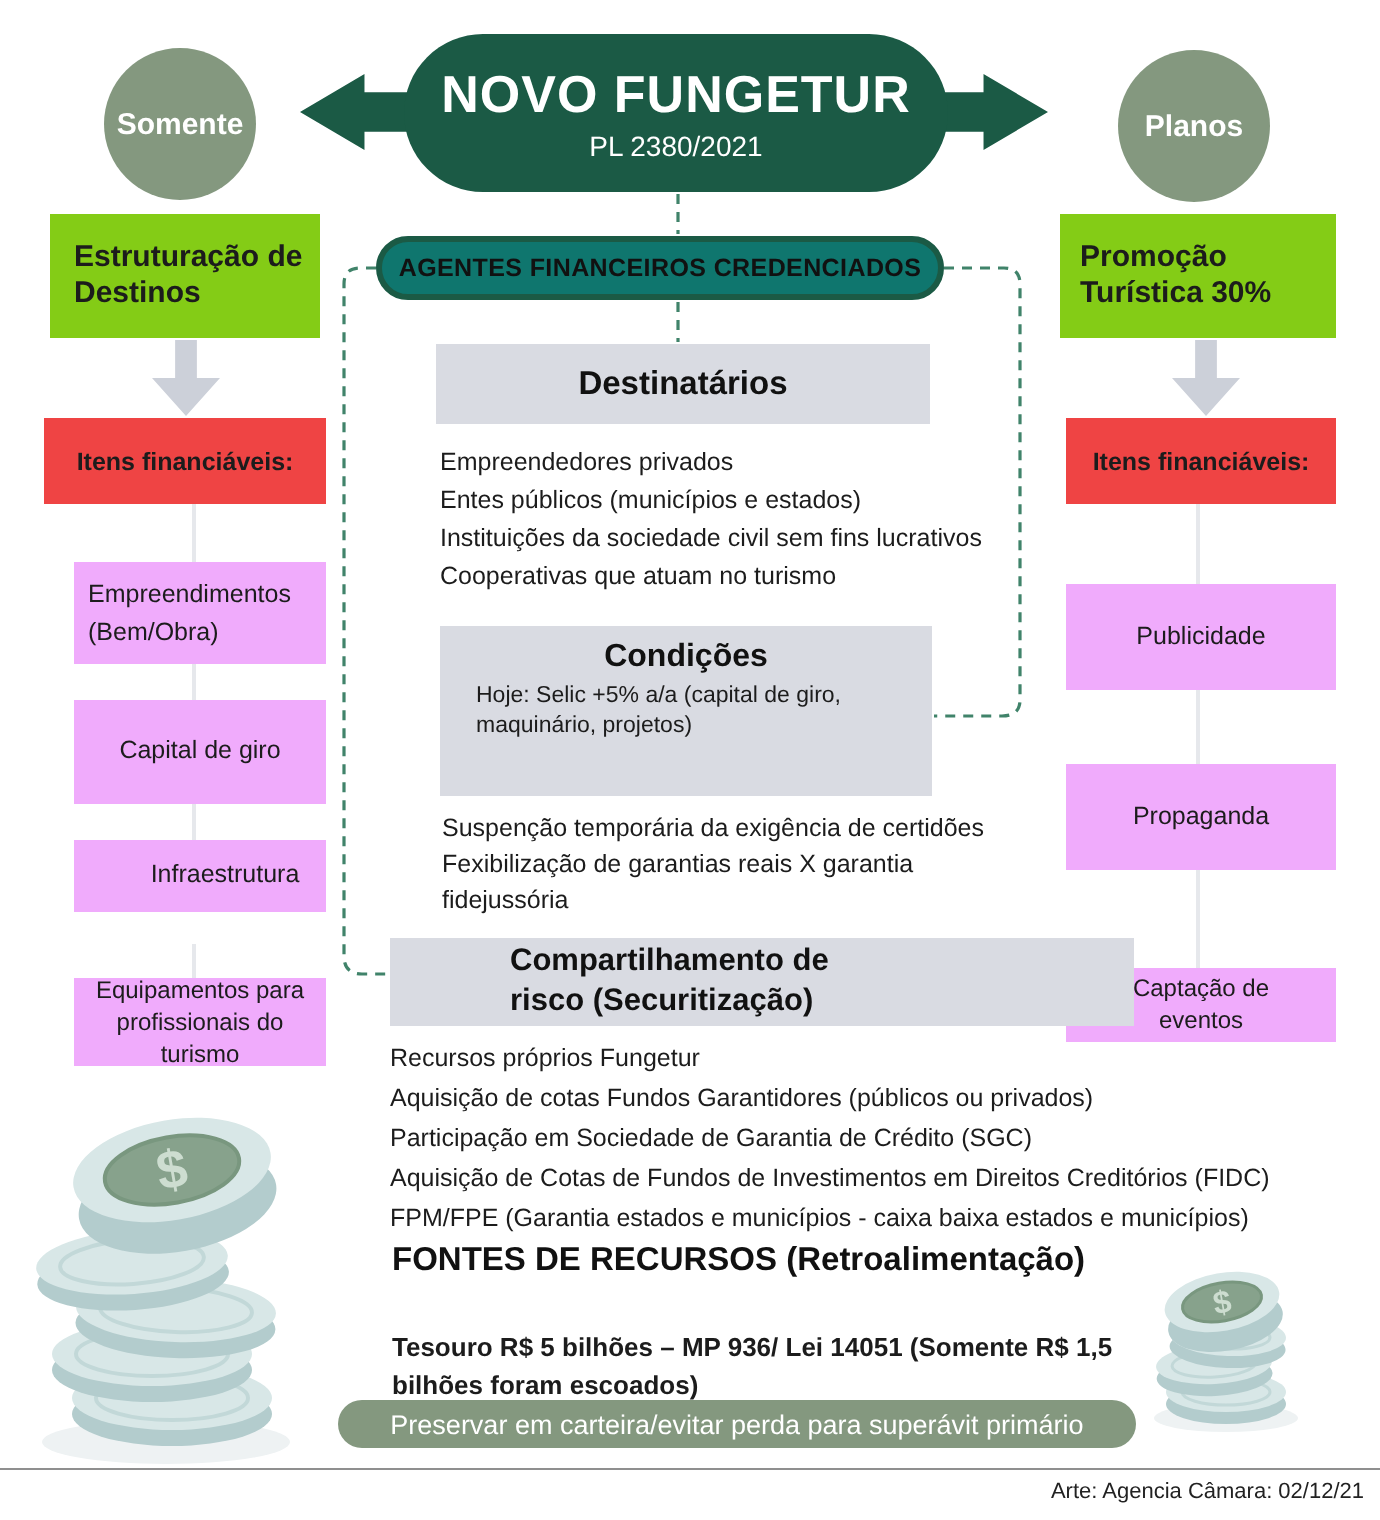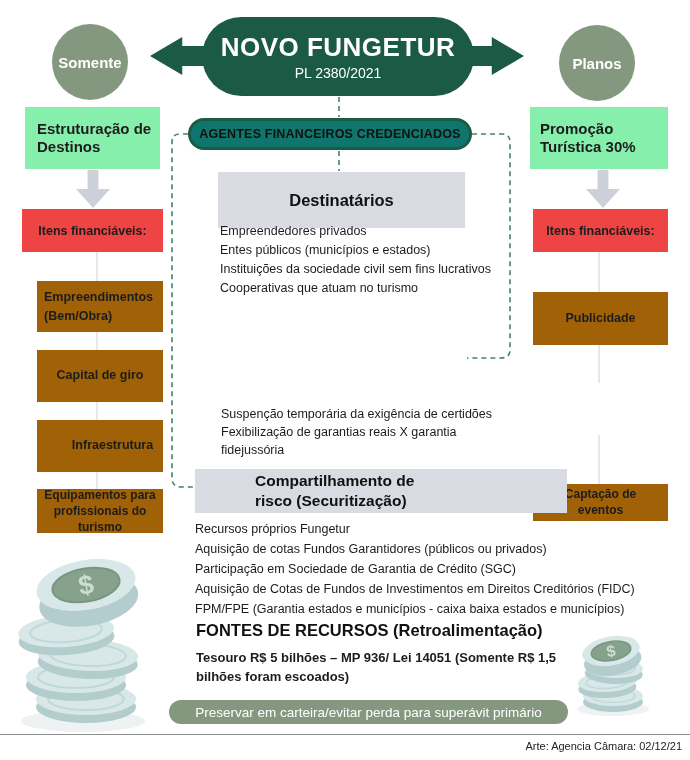--- a/index.html
+++ b/index.html
@@ -13,50 +13,50 @@
              display:flex; flex-direction:column; align-items:center; justify-content:center; z-index:3; }
   .stadium .t1 { color:#fff; font-weight:bold; font-size:26px; letter-spacing:0.5px; }
   .stadium .t2 { color:#fff; font-size:14px; margin-top:2px; }
   .banner-arrow { background:#1b5a45; top:37px; width:62px; height:38px; z-index:2; }
   .banner-arrow.left  { left:150px; clip-path:polygon(100% 24%, 52% 24%, 52% 0%, 0% 50%, 52% 100%, 52% 76%, 100% 76%); }
   .banner-arrow.right { left:462px; clip-path:polygon(0% 24%, 48% 24%, 48% 0%, 100% 50%, 48% 100%, 48% 76%, 0% 76%); }
 
   .circle { width:76px; height:76px; border-radius:50%; background:#84987f; color:#fff; font-weight:bold;
             font-size:15px; display:flex; align-items:center; justify-content:center; z-index:1; }
 
-  .hdr-box { background:#86efac; font-weight:bold; font-size:15px; line-height:1.18; display:flex; align-items:center; }
+  .hdr-box { background:#84cc16; font-weight:bold; font-size:15px; line-height:1.18; display:flex; align-items:center; }
   .sage-box { background:#ef4444; font-weight:bold; font-size:12.5px; display:flex; align-items:center; justify-content:center; }
-  .item-box { background:#a16207; font-size:12.5px; display:flex; align-items:center; justify-content:center;
-              text-align:center; line-height:1.4;font-weight:bold; }
+  .item-box { background:#f0abfc; font-size:12.5px; display:flex; align-items:center; justify-content:center;
+              text-align:center; line-height:1.4; }
 
   .down-arrow { background:#ccd0d9; width:34px; height:38px;
                 clip-path:polygon(34% 0, 66% 0, 66% 50%, 100% 50%, 50% 100%, 0 50%, 34% 50%); }
 
   .agents-pill { left:188px; top:118px; width:284px; height:32px; background:#0f766e; border:3px solid #1b5a45;
                  border-radius:18px; display:flex; align-items:center; justify-content:center;
                  font-weight:bold; font-size:12.5px; color:#111; letter-spacing:0.2px; z-index:3; }
 
   .section-title { background:#d9dbe2; font-weight:bold; color:#111; }
-  .dest-title { left:218px; top:172px; width:247px; height:56px; font-size:16.5px;
+  .dest-title { left:218px; top:172px; width:247px; height:40px; font-size:16.5px;
                 display:flex; align-items:center; justify-content:center; }
   .list { font-size:12.5px; color:#1c1c1c; white-space:nowrap; }
   .list div { line-height:19px; }
   .list.wide div { line-height:20px; }
 
   .cond-box { left:220px; top:313px; width:246px; height:85px; background:#d9dbe2; }
   .cond-box .ct { text-align:center; font-weight:bold; font-size:16px; margin-top:7px; color:#111; }
   .cond-box .cb { font-size:11.5px; line-height:15px; margin:3px 16px 0 18px; }
 
   .notes { left:221px; top:405px; width:282px; font-size:12.5px; line-height:18px; white-space:normal; }
 
   .comp-title { left:195px; top:469px; width:372px; height:44px; font-size:15.5px; line-height:20px;
                 display:flex; flex-direction:column; justify-content:center; padding-left:60px; }
 
   .fontes-title { left:196px; top:621px; font-weight:bold; font-size:16.5px; color:#111; }
-  .fontes-body  { left:196px; top:648px; width:374px; font-weight:bold; font-size:13px; line-height:19px; }
+  .fontes-body  { left:196px; top:664px; width:374px; font-weight:bold; font-size:13px; line-height:19px; }
 
   .bottom-banner { left:169px; top:700px; width:399px; height:24px; background:#84987f; border-radius:12px;
                    color:#fff; font-size:13.5px; display:flex; align-items:center; justify-content:center; }
 
   .rule { left:0; top:734px; width:690px; height:1px; background:#8f8f8f; }
   .credit { right:8px; top:740px; font-size:11px; color:#222; }
 
   svg.layer { left:0; top:0; z-index:0; }
   .z1 { z-index:1; }
 </style>
@@ -97,39 +97,44 @@
   </div>
   <div class="abs circle" style="left:559px; top:25px;">
     <span>Planos</span>
   </div>
 
   <div class="abs hdr-box z1" style="left:25px; top:107px; width:135px; height:62px; padding-left:12px;">Estruturação de Destinos</div>
   <div class="abs down-arrow z1" style="left:76px; top:170px;"></div>
   <div class="abs sage-box z1" style="left:22px; top:209px; width:141px; height:43px;">Itens financiáveis:</div>
   <div class="abs item-box z1" style="left:37px; top:281px; width:126px; height:51px; justify-content:flex-start; text-align:left; padding:0 7px; line-height:1.5;">Empreendimentos (Bem/Obra)</div>
   <div class="abs item-box z1" style="left:37px; top:350px; width:126px; height:52px;">Capital de giro</div>
-  <div class="abs item-box z1" style="left:37px; top:420px; width:126px; height:52px;padding-left:25px;">Infraestrutura</div>
+  <div class="abs item-box z1" style="left:37px; top:420px; width:126px; height:36px;padding-left:25px;">Infraestrutura</div>
   <div class="abs item-box z1" style="left:37px; top:489px; width:126px; height:44px; font-size:12px; line-height:1.35; padding:0 5px;">Equipamentos para profissionais do turismo</div>
 
   <div class="abs hdr-box z1" style="left:530px; top:107px; width:138px; height:62px; padding-left:10px;">Promoção Turística 30%</div>
   <div class="abs down-arrow z1" style="left:586px; top:170px;"></div>
   <div class="abs sage-box z1" style="left:533px; top:209px; width:135px; height:43px;">Itens financiáveis:</div>
   <div class="abs item-box z1" style="left:533px; top:292px; width:135px; height:53px;">Publicidade</div>
+  <div class="abs item-box z1" style="left:533px; top:382px; width:135px; height:53px;">Propaganda</div>
   <div class="abs item-box z1" style="left:533px; top:484px; width:135px; height:37px; font-size:12px; line-height:1.3; padding:0 18px;">Captação de eventos</div>
 
   <div class="abs agents-pill">AGENTES FINANCEIROS CREDENCIADOS</div>
 
   <div class="abs section-title dest-title z1">Destinatários</div>
   <div class="abs list z1" style="left:220px; top:222px;">
     <div>Empreendedores privados</div>
     <div>Entes públicos (municípios e estados)</div>
     <div>Instituições da sociedade civil sem fins lucrativos</div>
     <div>Cooperativas que atuam no turismo</div>
   </div>
 
+  <div class="abs cond-box z1">
+    <div class="ct">Condições</div>
+    <div class="cb">Hoje: Selic +5% a/a (capital de giro, maquinário, projetos)</div>
+  </div>
 
   <div class="abs notes z1">
     <span>Suspenção temporária da exigência de certidões</span><br>
     <span>Fexibilização de garantias reais X garantia fidejussória</span>
   </div>
 
   <div class="abs section-title comp-title z1">
     <span>Compartilhamento de</span>
     <span>risco (Securitização)</span>
   </div>

